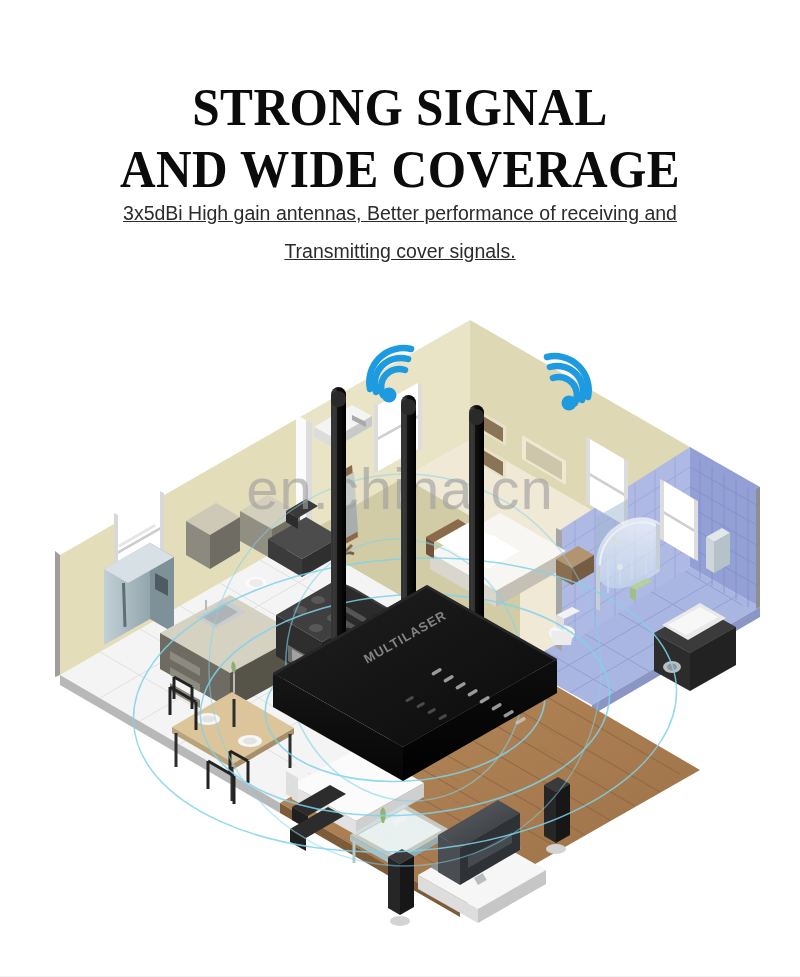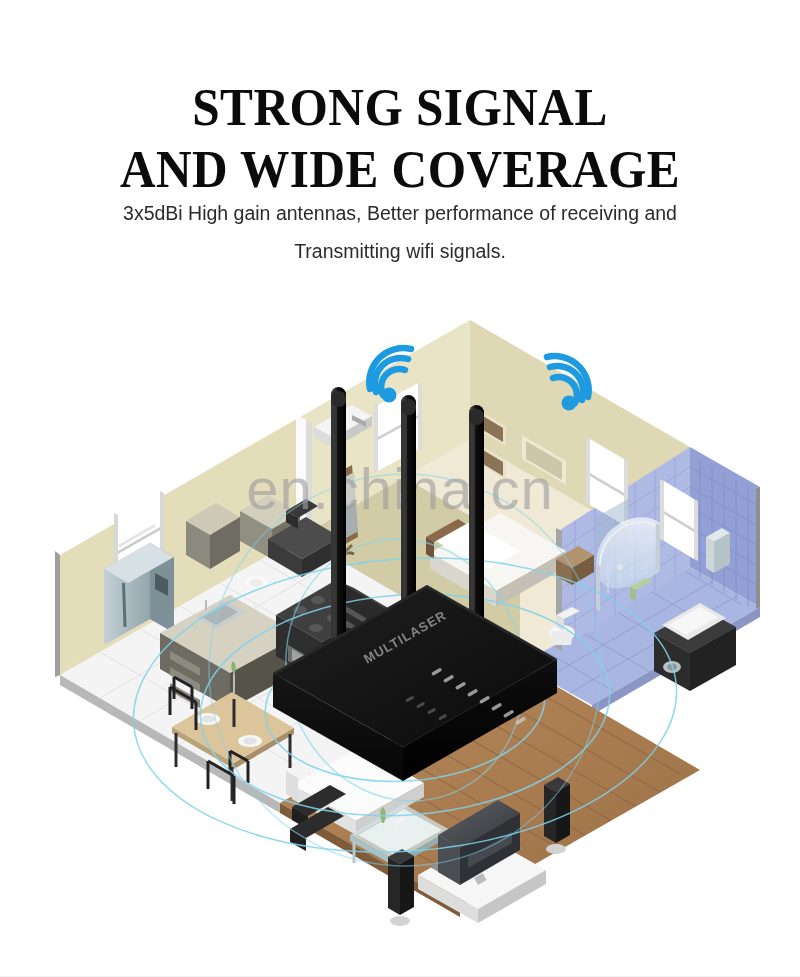--- a/index.html
+++ b/index.html
@@ -20,21 +20,21 @@
     font-size:53px;line-height:62px;letter-spacing:0.5px;
     transform:scaleX(0.93);transform-origin:center top;
   }
   .headline .l2{display:block;}
 
   
   .subcopy{
     position:absolute;left:50px;right:50px;top:194px;text-align:center;
     color:#2b2b2b;font-size:19.5px;line-height:38px;font-weight:400;
   }
-  .subcopy span{display:block;}
+  .subcopy span{display:block;text-decoration:underline;}
 
   
   .stage{position:absolute;left:0;top:315px;width:800px;height:640px;}
 
   
   .watermark{
     position:absolute;left:0;right:0;top:140px;text-align:center;
     font-size:58px;color:#9e9e9e;opacity:.62;letter-spacing:1px;
     font-weight:400;user-select:none;
   }
@@ -58,21 +58,21 @@
 
 <div class="page">
 
   <h1 class="headline">
     <span class="l1">STRONG SIGNAL</span>
     <span class="l2">AND WIDE COVERAGE</span>
   </h1>
 
   <div class="subcopy">
     <span>3x5dBi High gain antennas, Better performance of receiving and</span>
-    <span>Transmitting wifi signals.</span>
+    <span>Transmitting cover signals.</span>
   </div>
 
   <div class="stage">
 
     <svg class="scene" viewBox="0 0 800 640">
       <defs>
         <linearGradient id="gFloorW" x1="0" y1="0" x2="1" y2="1">
           <stop offset="0" stop-color="#b98b5d"></stop>
             <stop offset="1" stop-color="#9a6f45"></stop>
         </linearGradient>

